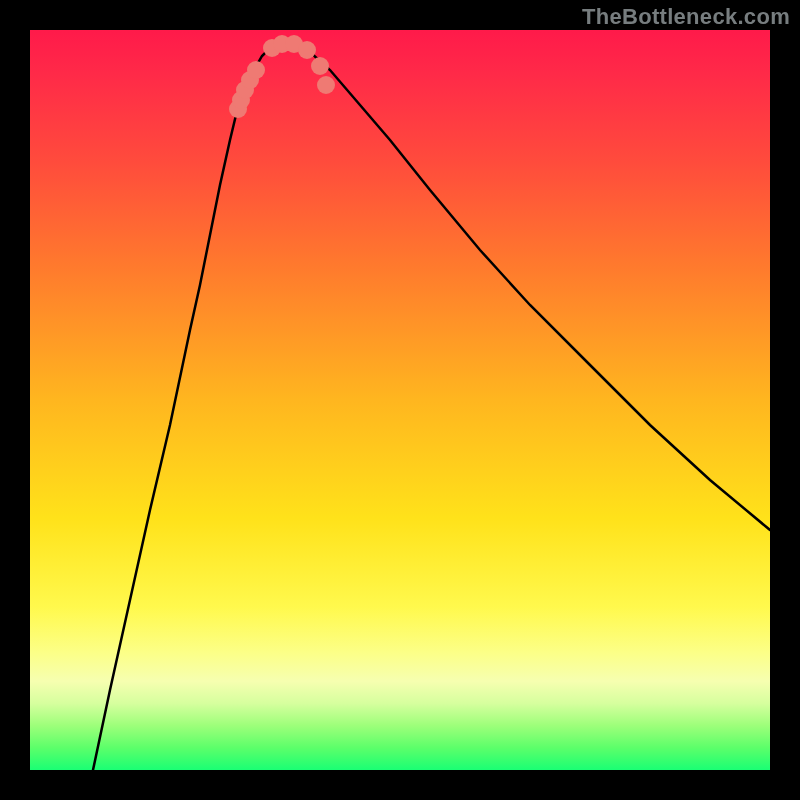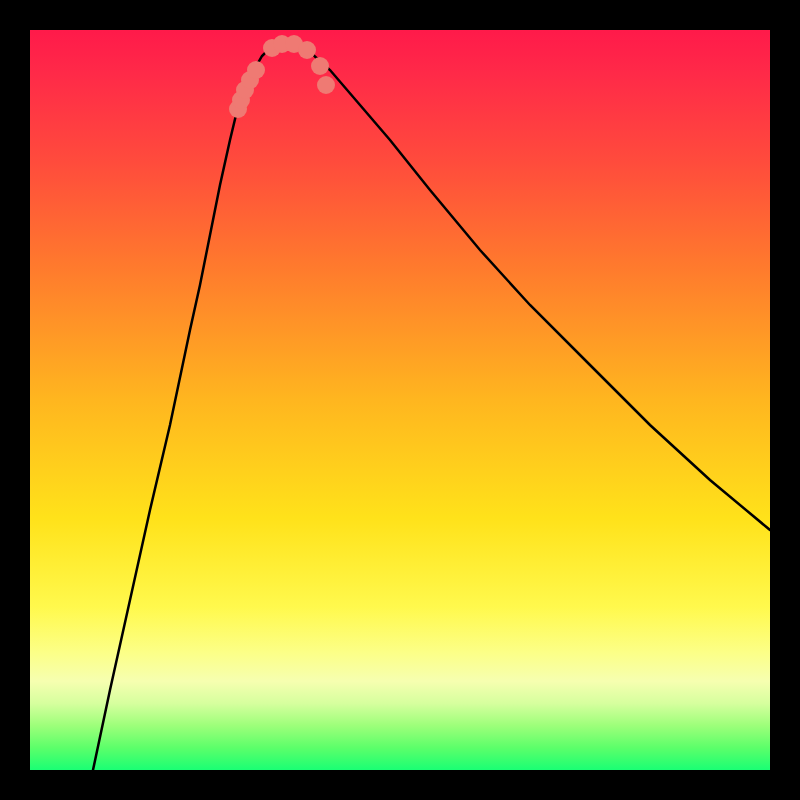--- a/index.html
+++ b/index.html
@@ -82,13 +82,14 @@
           <circle cx="242" cy="18" r="9" fill="#ef7a73"></circle>
           <circle cx="252" cy="14" r="9" fill="#ef7a73"></circle>
           <circle cx="264" cy="14" r="9" fill="#ef7a73"></circle>
           <circle cx="277" cy="20" r="9" fill="#ef7a73"></circle>
           <circle cx="290" cy="36" r="9" fill="#ef7a73"></circle>
           <circle cx="296" cy="55" r="9" fill="#ef7a73"></circle>
         </g>
     </svg>
   </div>
 
+  <div class="watermark">TheBottleneck.com</div>
 </div>
 
 </body></html>

